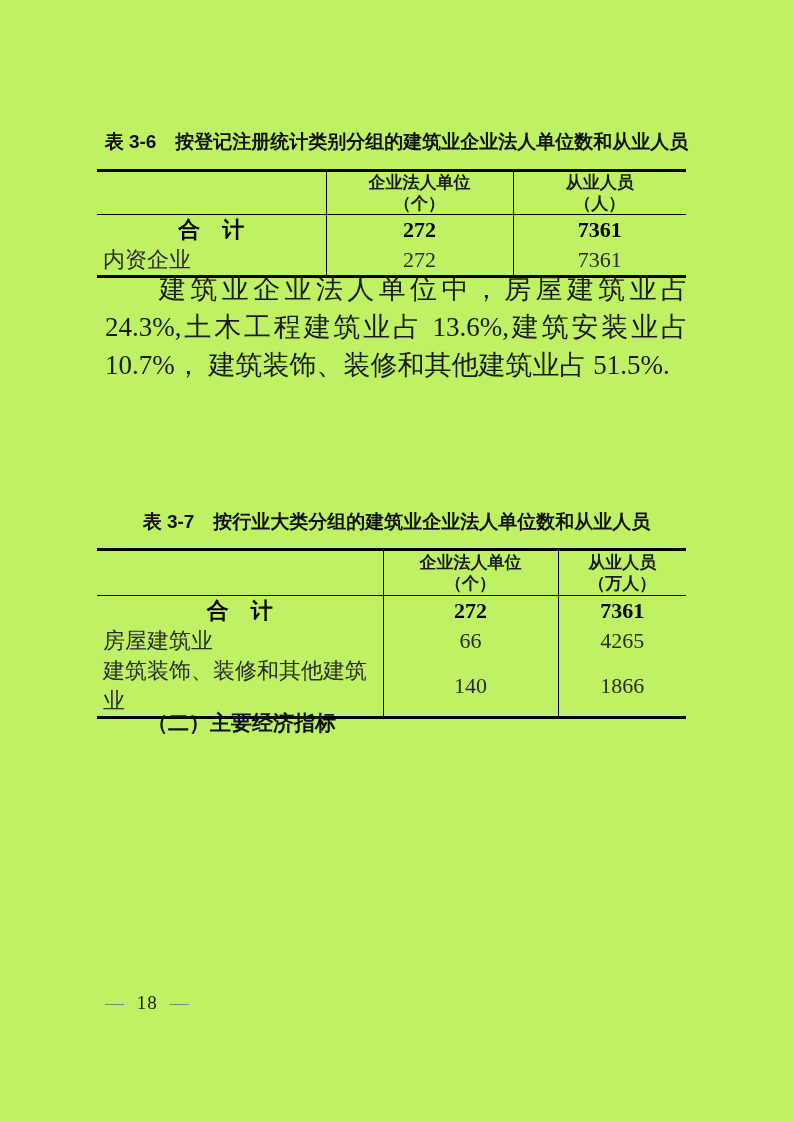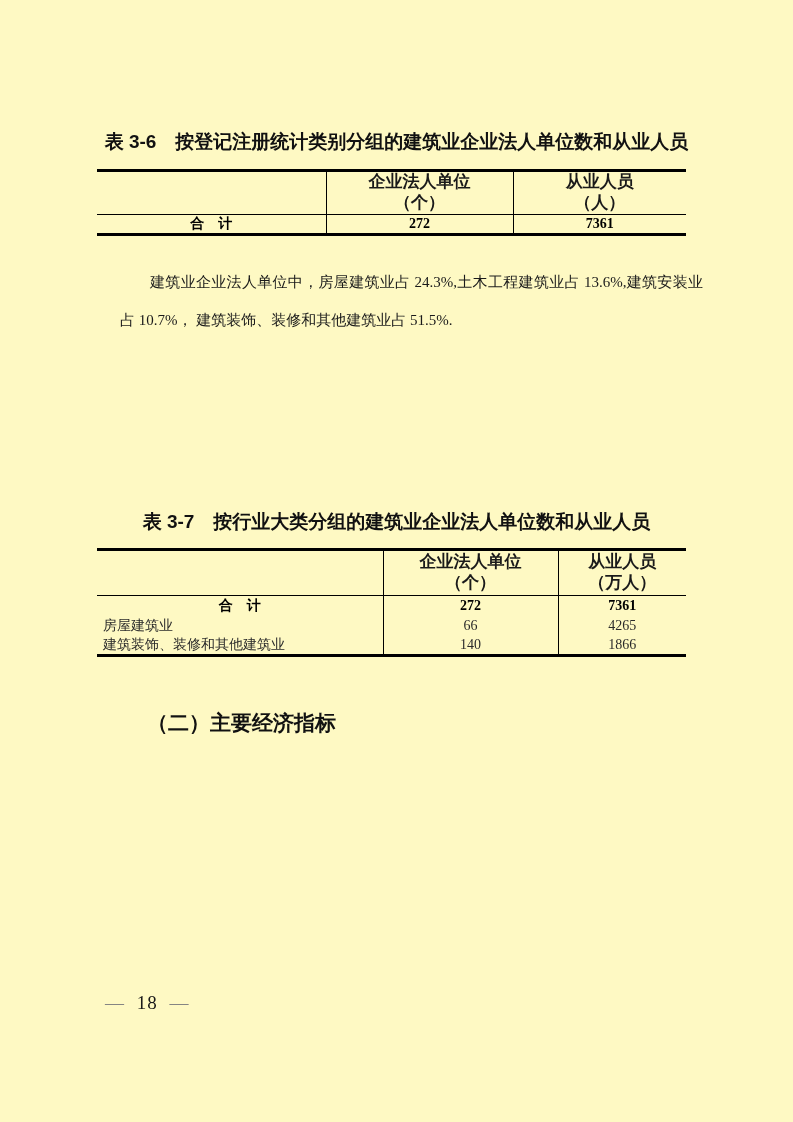--- a/index.html
+++ b/index.html
@@ -1,20 +1,20 @@
 <!DOCTYPE html>
 <html><head>
 <meta charset="utf-8">
 <style>
   * { margin:0; padding:0; box-sizing:border-box; }
   html,body { background:#ffffff; }
   .page {
     position:relative;
     width:793px; height:1122px;
-    background:#fef9c3;
+    background:#bef264;
     color:#1a1a1a;
     font-family:"Liberation Serif","DejaVu Serif",serif;
     overflow:hidden;
     margin:0 auto;
   }
   .table-caption {
     position:absolute; left:0; width:793px;
     text-align:center;
     font-family:"Liberation Sans","DejaVu Sans",sans-serif;
     font-weight:bold;
@@ -28,50 +28,51 @@
     position:absolute;
     border-collapse:collapse;
     table-layout:fixed;
     border-top:3px solid #000;
     border-bottom:3px solid #000;
   }
   .t36 { top:169px; left:97px; width:589px; }
   .t37 { top:548px; left:97px; width:589px; }
 
   table.stat-table thead th {
-    font-family:Liberation Mono, monospace;
+    font-family:Liberation Serif, serif;
     font-weight:bold;
     font-size:17px; line-height:21px;
     text-align:center; vertical-align:middle;
     border-bottom:1.5px solid #000;
   }
   .t36 thead th { height:42px; }
   .t37 thead th { height:46px; }
 
   table.stat-table td {
-    font-size:14px;
+    font-size:22px;
     vertical-align:middle;
     color:#2a2a2a;
   }
   .t36 tbody td { height:19px; }
   .t37 tbody td { height:20px; }
 
   table.stat-table .sep { border-left:1.5px solid #000; }
 
   td.row-label { text-align:left; padding-left:6px; }
   tr.total-row td { font-weight:bold; color:#000; }
   tr.total-row td.row-label { text-align:center; padding-left:0; }
   td.num { text-align:center; }
 
   .body-para {
-    position:absolute; left:120px; width:583px;
-    font-size:15px; line-height:38px;
+    position:absolute; left:105px; width:583px;
+    font-size:27px; line-height:38px;
     text-align:justify;
     text-indent:2em;
     color:#1a1a1a;
+    margin-top:7px;
   }
   .para-1 { top:263px; }
   .para-2 { top:380px; }
   .para-3 { top:748px; }
 
   .section-heading {
     position:absolute; left:105px; top:708px; width:583px;
     font-family:"Liberation Sans","DejaVu Sans",sans-serif;
     font-weight:bold;
     font-size:21px; line-height:30px;
@@ -110,20 +111,25 @@
         </th>
         <th class="sep">
           <div>从业人员</div>
           <div>（人）</div>
         </th>
       </tr>
     </thead>
     <tbody>
       <tr class="total-row">
         <td class="row-label">合　计</td>
+        <td class="num sep">272</td>
+        <td class="num sep">7361</td>
+      </tr>
+      <tr>
+        <td class="row-label">内资企业</td>
         <td class="num sep">272</td>
         <td class="num sep">7361</td>
       </tr>
     </tbody>
   </table>
 
   <p class="body-para para-1">建筑业企业法人单位中，房屋建筑业占 24.3%,土木工程建筑业占 13.6%,建筑安装业占 10.7%， 建筑装饰、装修和其他建筑业占 51.5%.</p>
 
 
   <div class="table-caption caption-37">表 3-7　按行业大类分组的建筑业企业法人单位数和从业人员</div>

